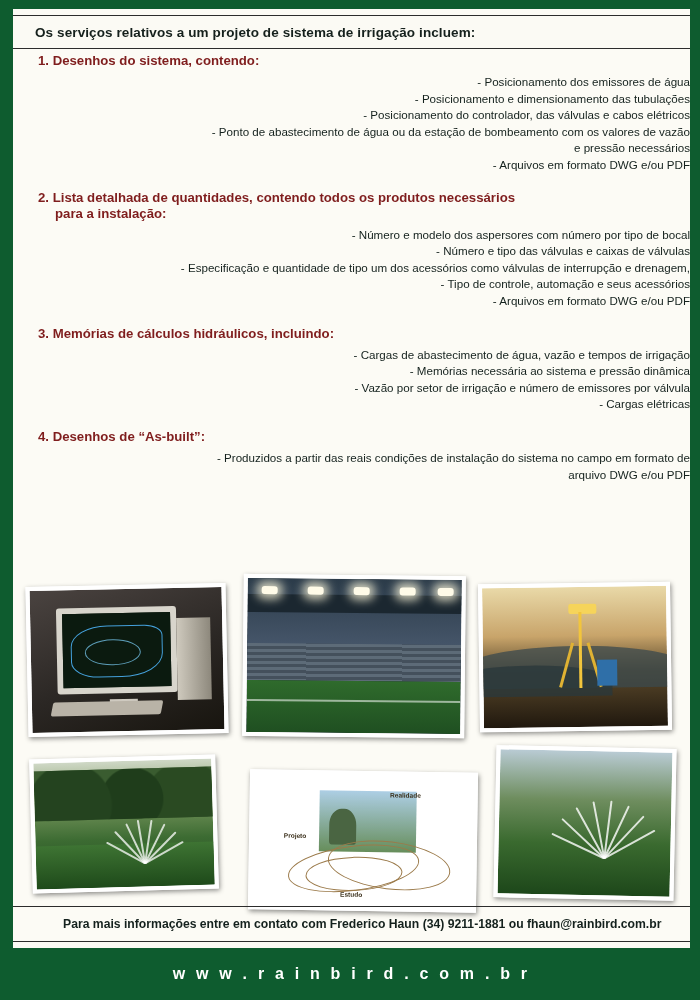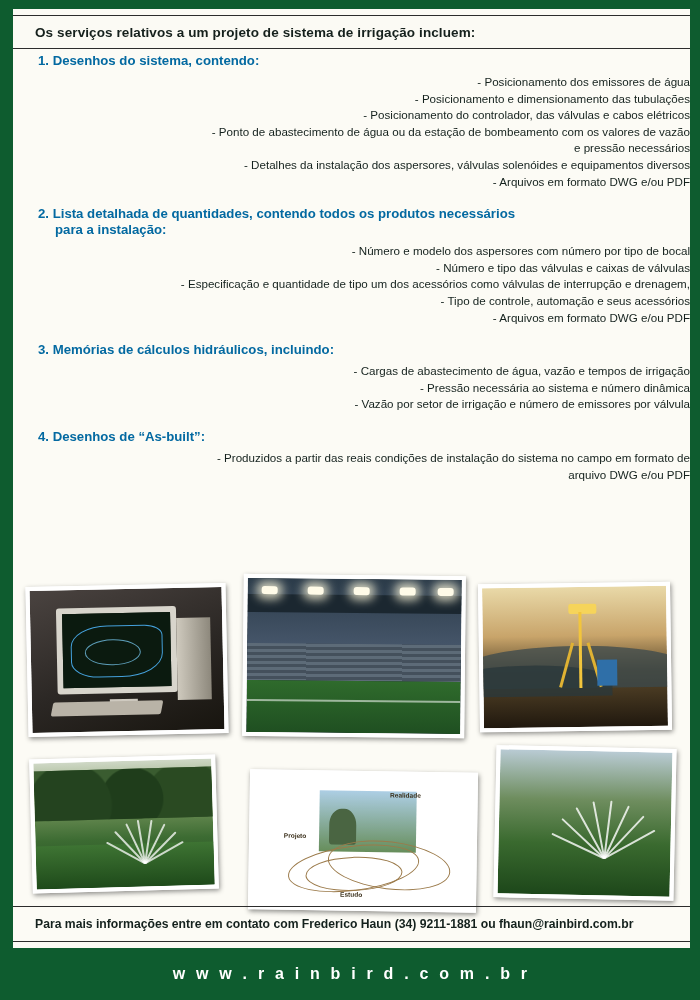--- a/index.html
+++ b/index.html
@@ -63,21 +63,21 @@
   }
 
   
   .body-area {
     position: absolute;
     left: 0; top: 44px;
     width: 677px;
   }
   .section { margin-bottom: 0; }
   .sec-head {
-    color: #0369a1;
+    color: #7f1d1d;
     font-weight: bold;
     font-size: 13.2px;
     line-height: 16px;
     padding-left: 25px;
     margin-bottom: 5px;
   }
   .sec-head .ind2 {
     display: block;
     padding-left: 17px;
   }
@@ -206,20 +206,21 @@
   
   .footer-band {
     position: absolute;
     left: 0; bottom: 58px;
     width: 677px;
     height: 36px;
     border-top: 1px solid #2c2c2c;
     border-bottom: 1px solid #2c2c2c;
     display: flex;
     align-items: center;
+    padding-left: 28px;
   }
   .footer-text {
     padding-left: 22px;
     font-size: 12.2px;
     font-weight: bold;
     color: #14211d;
   }
   .green-bar {
     position: absolute;
     left: 0; bottom: 0;
@@ -256,21 +257,20 @@
       <div class="section">
         <div class="sec-head">1. Desenhos do sistema, contendo:</div>
         <ul class="bullets">
           <li><span>- Posicionamento dos emissores de água</span></li>
           <li><span>- Posicionamento e dimensionamento das tubulações</span></li>
           <li><span>- Posicionamento do controlador, das válvulas e cabos elétricos</span></li>
           <li>
             <span>- Ponto de abastecimento de água ou da estação de bombeamento com os valores de vazão</span>
             <span class="cont">e pressão necessários</span>
           </li>
-          <li><span>- Detalhes da instalação dos aspersores, válvulas solenóides e equipamentos diversos</span></li>
           <li><span>- Arquivos em formato DWG e/ou PDF</span></li>
         </ul>
       </div>
 
       <div class="gap-md"></div>
 
       <div class="section">
         <div class="sec-head">
           <span>2. Lista detalhada de quantidades, contendo todos os produtos necessários</span>
           <span class="ind2">para a instalação:</span>
@@ -285,22 +285,23 @@
           <li><span>- Arquivos em formato DWG e/ou PDF</span></li>
         </ul>
       </div>
 
       <div class="gap-md"></div>
 
       <div class="section">
         <div class="sec-head">3. Memórias de cálculos hidráulicos, incluindo:</div>
         <ul class="bullets">
           <li><span>- Cargas de abastecimento de água, vazão e tempos de irrigação</span></li>
-          <li><span>- Pressão necessária ao sistema e número dinâmica</span></li>
+          <li><span>- Memórias necessária ao sistema e pressão dinâmica</span></li>
           <li><span>- Vazão por setor de irrigação e número de emissores por válvula</span></li>
+          <li><span>- Cargas elétricas</span></li>
         </ul>
       </div>
 
       <div class="gap-md"></div>
 
       <div class="section">
         <div class="sec-head">4. Desenhos de “As-built”:</div>
         <ul class="bullets">
           <li>
             <span>- Produzidos a partir das reais condições de instalação do sistema no campo em formato de</span>

